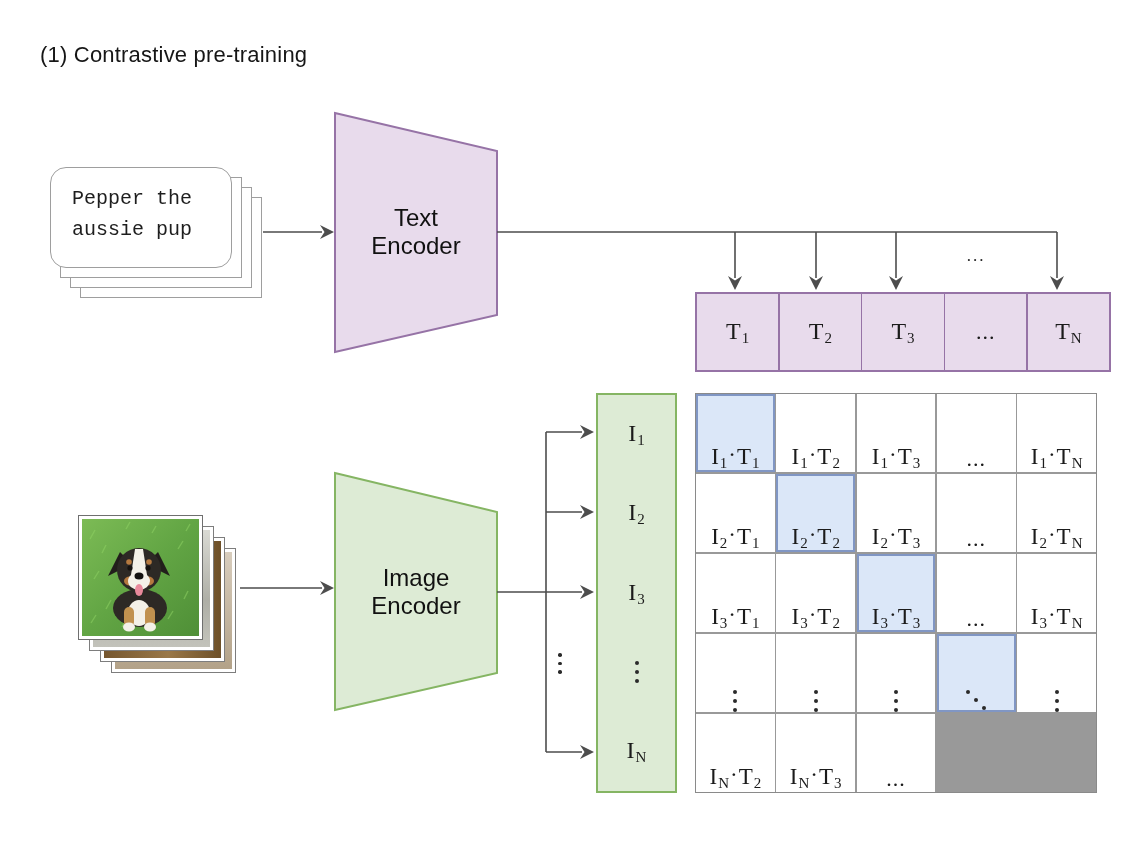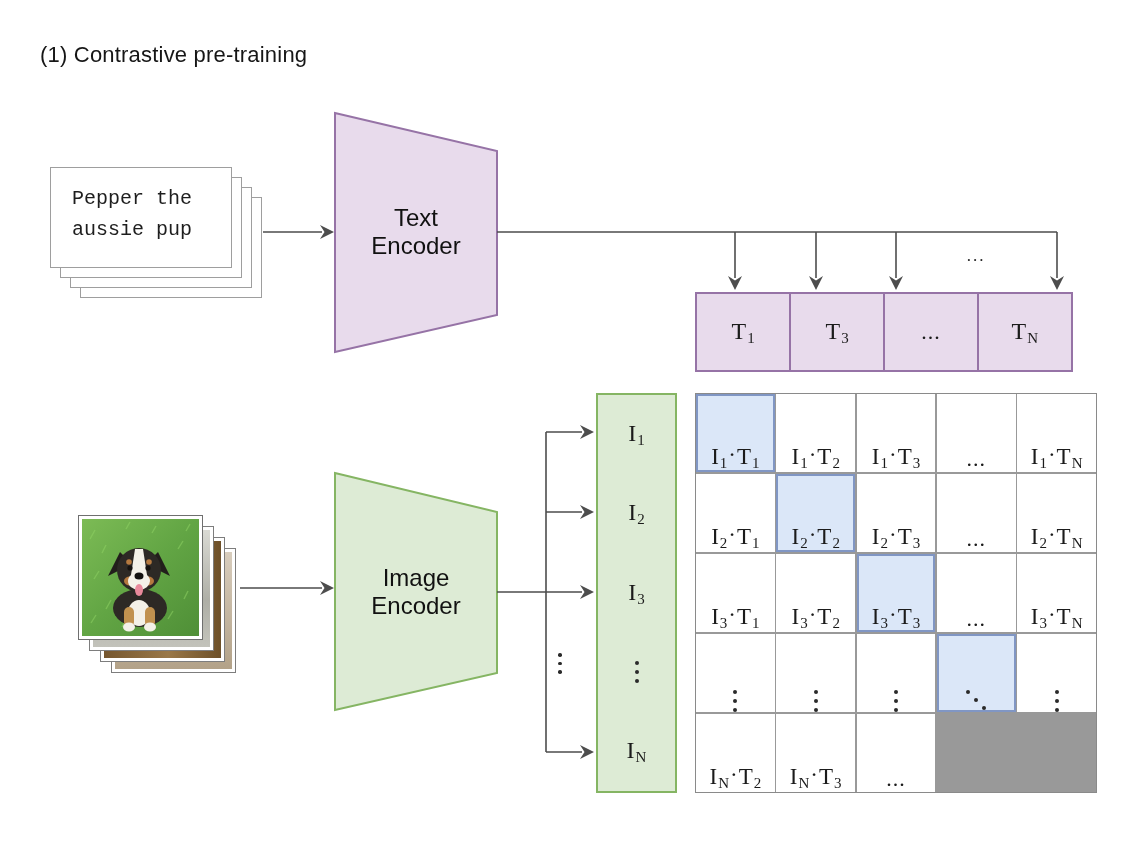--- a/index.html
+++ b/index.html
@@ -17,21 +17,21 @@
 
   
   .pcard{position:absolute;width:125px;height:125px;background:#fff;
          border:1px solid #7d7d7d;box-sizing:border-box;padding:3px;}
   .pcard .fill{width:100%;height:100%;}
 
   
   .enc-label{position:absolute;width:160px;text-align:center;font-size:24px;line-height:28px;color:#111;}
 
   
-  .emb-row{position:absolute;left:695px;top:292px;width:378px;height:80px;display:flex;
+  .emb-row{position:absolute;left:695px;top:292px;width:416px;height:80px;display:flex;
            background:var(--purple-border);border:2px solid var(--purple-border);gap:1.5px;box-sizing:border-box;}
   .emb-row .emb-cell{background:var(--purple-fill);}
   .emb-col{position:absolute;left:596px;top:393px;width:81px;height:400px;display:flex;flex-direction:column;
            background:var(--green-border);border:2px solid var(--green-border);gap:0;box-sizing:border-box;}
   .emb-col .emb-cell{background:var(--green-fill);}
   .emb-cell{flex:1;display:flex;align-items:center;justify-content:center;}
 
   
   .matrix{position:absolute;left:695px;top:393px;width:402px;height:400px;display:grid;
           grid-template-columns:repeat(5,1fr);grid-template-rows:repeat(5,1fr);gap:1.5px;
@@ -95,21 +95,21 @@
     <path class="ahead" d="M594 592 L580 585 L584.5 592 L580 599 Z"></path>
     <path class="conn" d="M546 752 H582"></path>
     <path class="ahead" d="M594 752 L580 745 L584.5 752 L580 759 Z"></path>
   </svg>
 
   <div class="title">(1) Contrastive pre-training</div>
 
   <div class="tcard" style="left:80px;top:197px;"></div>
   <div class="tcard" style="left:70px;top:187px;"></div>
   <div class="tcard" style="left:60px;top:177px;"></div>
-  <div class="tcard" style="left:50px;top:167px;">
+  <div class="tcard" style="left:50px;top:167px;border-radius:16px;">
     <div class="tcard-text">
       <div>Pepper the</div>
       <div>aussie pup</div>
     </div>
   </div>
 
   <div class="pcard" style="left:111px;top:548px;">
     <div class="fill" style="background:linear-gradient(180deg,#d8cdbd,#b3a288);"></div>
   </div>
   <div class="pcard" style="left:100px;top:537px;">
@@ -171,20 +171,23 @@
     <div class="dot"></div>
       <div class="dot"></div>
       <div class="dot"></div>
   </div>
 
   <div class="emb-row" id="t-row">
       <div class="emb-cell">
         <span class="sym">T<span class="sub">1</span></span>
       </div>
       <div class="emb-cell">
+        <span class="sym">T<span class="sub">2</span></span>
+      </div>
+      <div class="emb-cell">
         <span class="sym">T<span class="sub">3</span></span>
       </div>
       <div class="emb-cell">
         <span class="hdots">...</span>
       </div>
       <div class="emb-cell">
         <span class="sym">T<span class="sub">N</span></span>
       </div>
     </div>
   <div class="emb-col" id="i-col">

